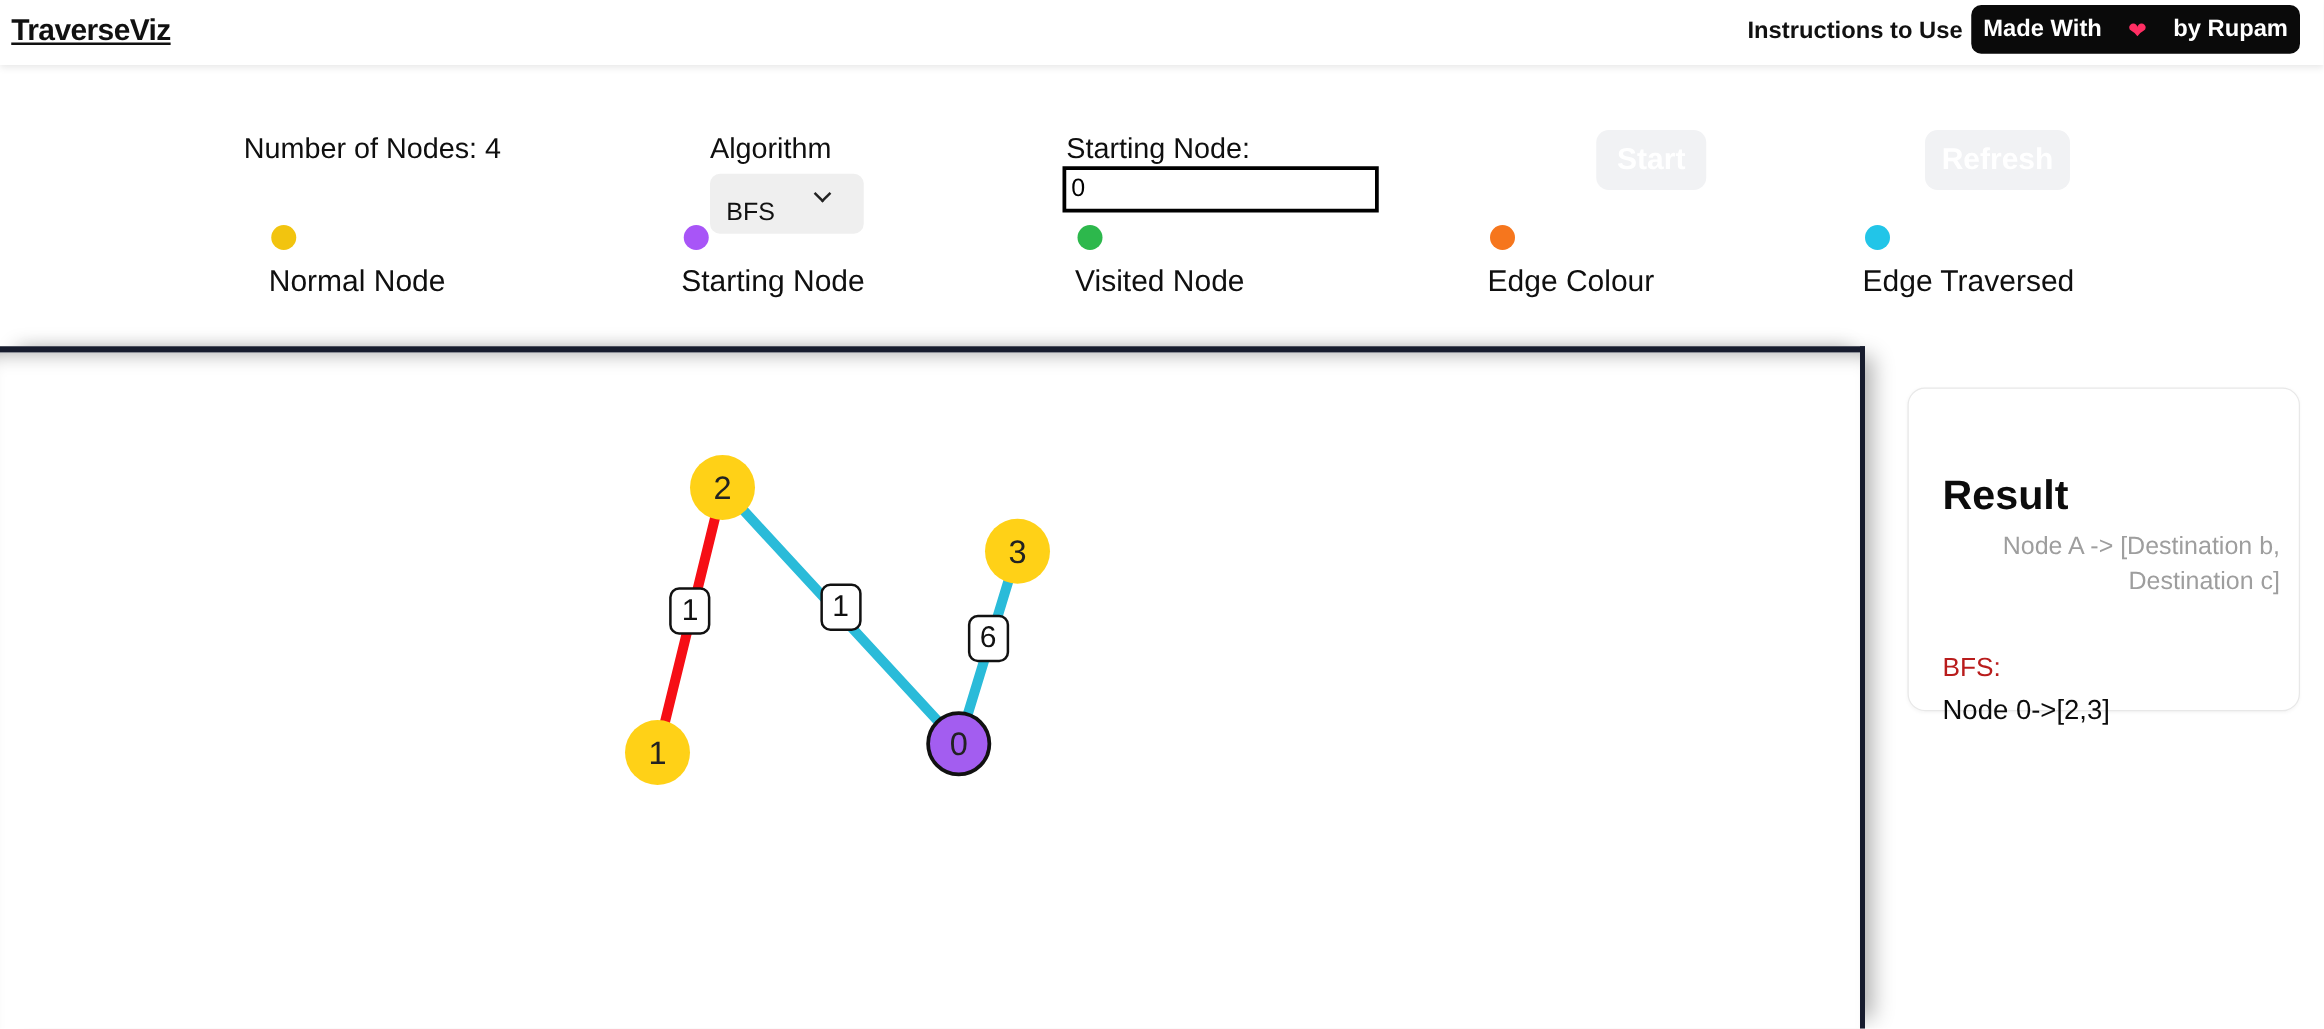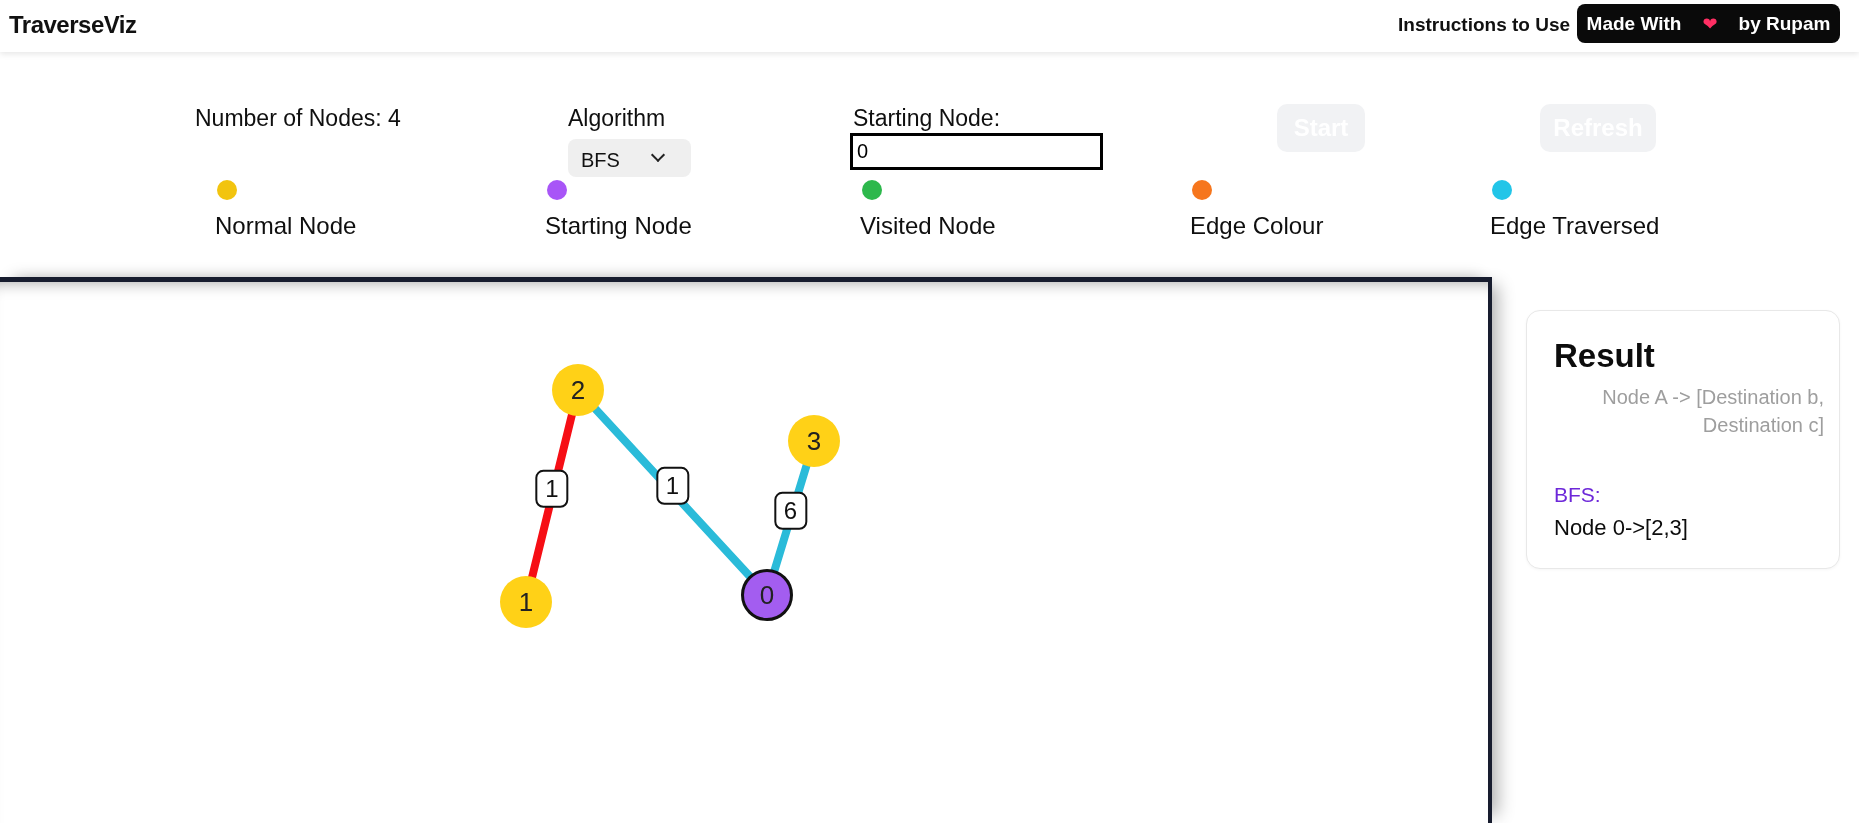--- a/index.html
+++ b/index.html
@@ -3,36 +3,36 @@
 <meta charset="utf-8">
 <style>
   * { margin:0; padding:0; box-sizing:content-box; }
   html,body { width:1859px; height:823px; overflow:hidden; background:#fff;
     font-family:"Liberation Sans","DejaVu Sans",sans-serif; color:#111; }
   .stage { position:relative; width:1859px; height:823px; }
 
   
   .navbar { position:absolute; left:0; top:0; width:100%; height:52px; background:#fff;
     box-shadow:0 2px 6px rgba(0,0,0,.10); z-index:5; }
-  .logo { position:absolute; left:9px; top:0; line-height:50px; font-size:24px; font-weight:700; letter-spacing:-.5px; }
+  .logo { position:absolute; left:9px; top:0; line-height:50px; font-size:24px; font-weight:700; letter-spacing:-.5px;text-decoration:underline; }
   .nav-link { position:absolute; left:1398px; top:0; line-height:50px; font-size:19px; font-weight:600; cursor:pointer; white-space:nowrap; }
   .made-btn { position:absolute; left:1577px; top:4px; width:263px; height:39px; border:none; border-radius:8px;
     color:#fff; font-size:19px; font-weight:700; display:flex; align-items:center; justify-content:center; gap:21px;
     cursor:pointer; font-family:inherit; }
   .heart { font-size:18px; line-height:1; }
 
   
   .ctl-label { position:absolute; font-size:23px; color:#0f0f0f; white-space:nowrap; }
   .lbl-nodes { left:195px; top:105px; }
   .lbl-algo  { left:568px; top:105px; }
   .lbl-start { left:853px; top:105px; }
 
   .select-wrap { position:absolute; left:568px; top:139px; width:110px; height:34px; }
   .algo-select { width:110px; height:34px; background:#efefef; border:none; border-radius:8px;
-    font-family:inherit; font-size:20px; color:#111; padding:4px 0 0 13px; appearance:none; -webkit-appearance:none; }
+    font-family:inherit; font-size:20px; color:#111; padding:14px 0 0 13px; appearance:none; -webkit-appearance:none; }
   .chev { position:absolute; right:15px; top:11px; width:8px; height:8px;
     border-right:2.5px solid #222; border-bottom:2.5px solid #222; transform:rotate(45deg); pointer-events:none; }
 
   .start-input { position:absolute; left:850px; top:133px; width:243px; height:31px; border:3.5px solid #000;
     font-family:inherit; font-size:20px; padding:0 0 0 4px; outline:none; }
 
   .ghost-btn { position:absolute; top:104px; height:48px; background:#f1f2f4; color:#fff;
     border:none; border-radius:10px; font-family:inherit; font-size:24px; font-weight:600; cursor:pointer; }
   .btn-start { left:1277px; width:88px; }
   .btn-refresh { left:1540px; width:116px; }
@@ -50,23 +50,23 @@
   .edge { position:absolute; height:8px; transform-origin:0 50%; border-radius:4px; }
   .edge-label { position:absolute; transform:translate(-50%,-50%); background:#fff; border:2px solid #111;
     border-radius:8px; padding:4px 8px; font-size:24px; color:#111; line-height:1.1; }
   .node { position:absolute; border-radius:50%; display:flex; align-items:center; justify-content:center;
     font-size:26px; color:#222; box-sizing:border-box; cursor:grab; }
 
   
   .result-card { position:absolute; left:1526px; top:310px; width:314px; height:259px; box-sizing:border-box;
     background:#fff; border:1px solid #e8e8e8; border-radius:14px; padding:26px 24px 0 27px;
     box-shadow:0 1px 3px rgba(0,0,0,.04); }
-  .result-title { font-size:33px; font-weight:700; color:#0c0c0c; }
+  .result-title { font-size:33px; font-weight:700; color:#0c0c0c;margin-top:40px; }
   .result-hint { margin-top:8px; width:270px; font-size:20px; line-height:1.4; color:#9e9e9e;text-align:right; }
-  .result-algo { margin-top:44px; font-size:21px; color:#6d28d9; }
+  .result-algo { margin-top:44px; font-size:21px; color:#b91c1c; }
   .result-output { margin-top:8px; font-size:22px; color:#0c0c0c; }
 </style>
 </head>
 <body>
 
 <div class="stage">
 
   <div class="navbar">
     <div class="logo">TraverseViz</div>
     <div class="nav-link">Instructions to Use</div>

